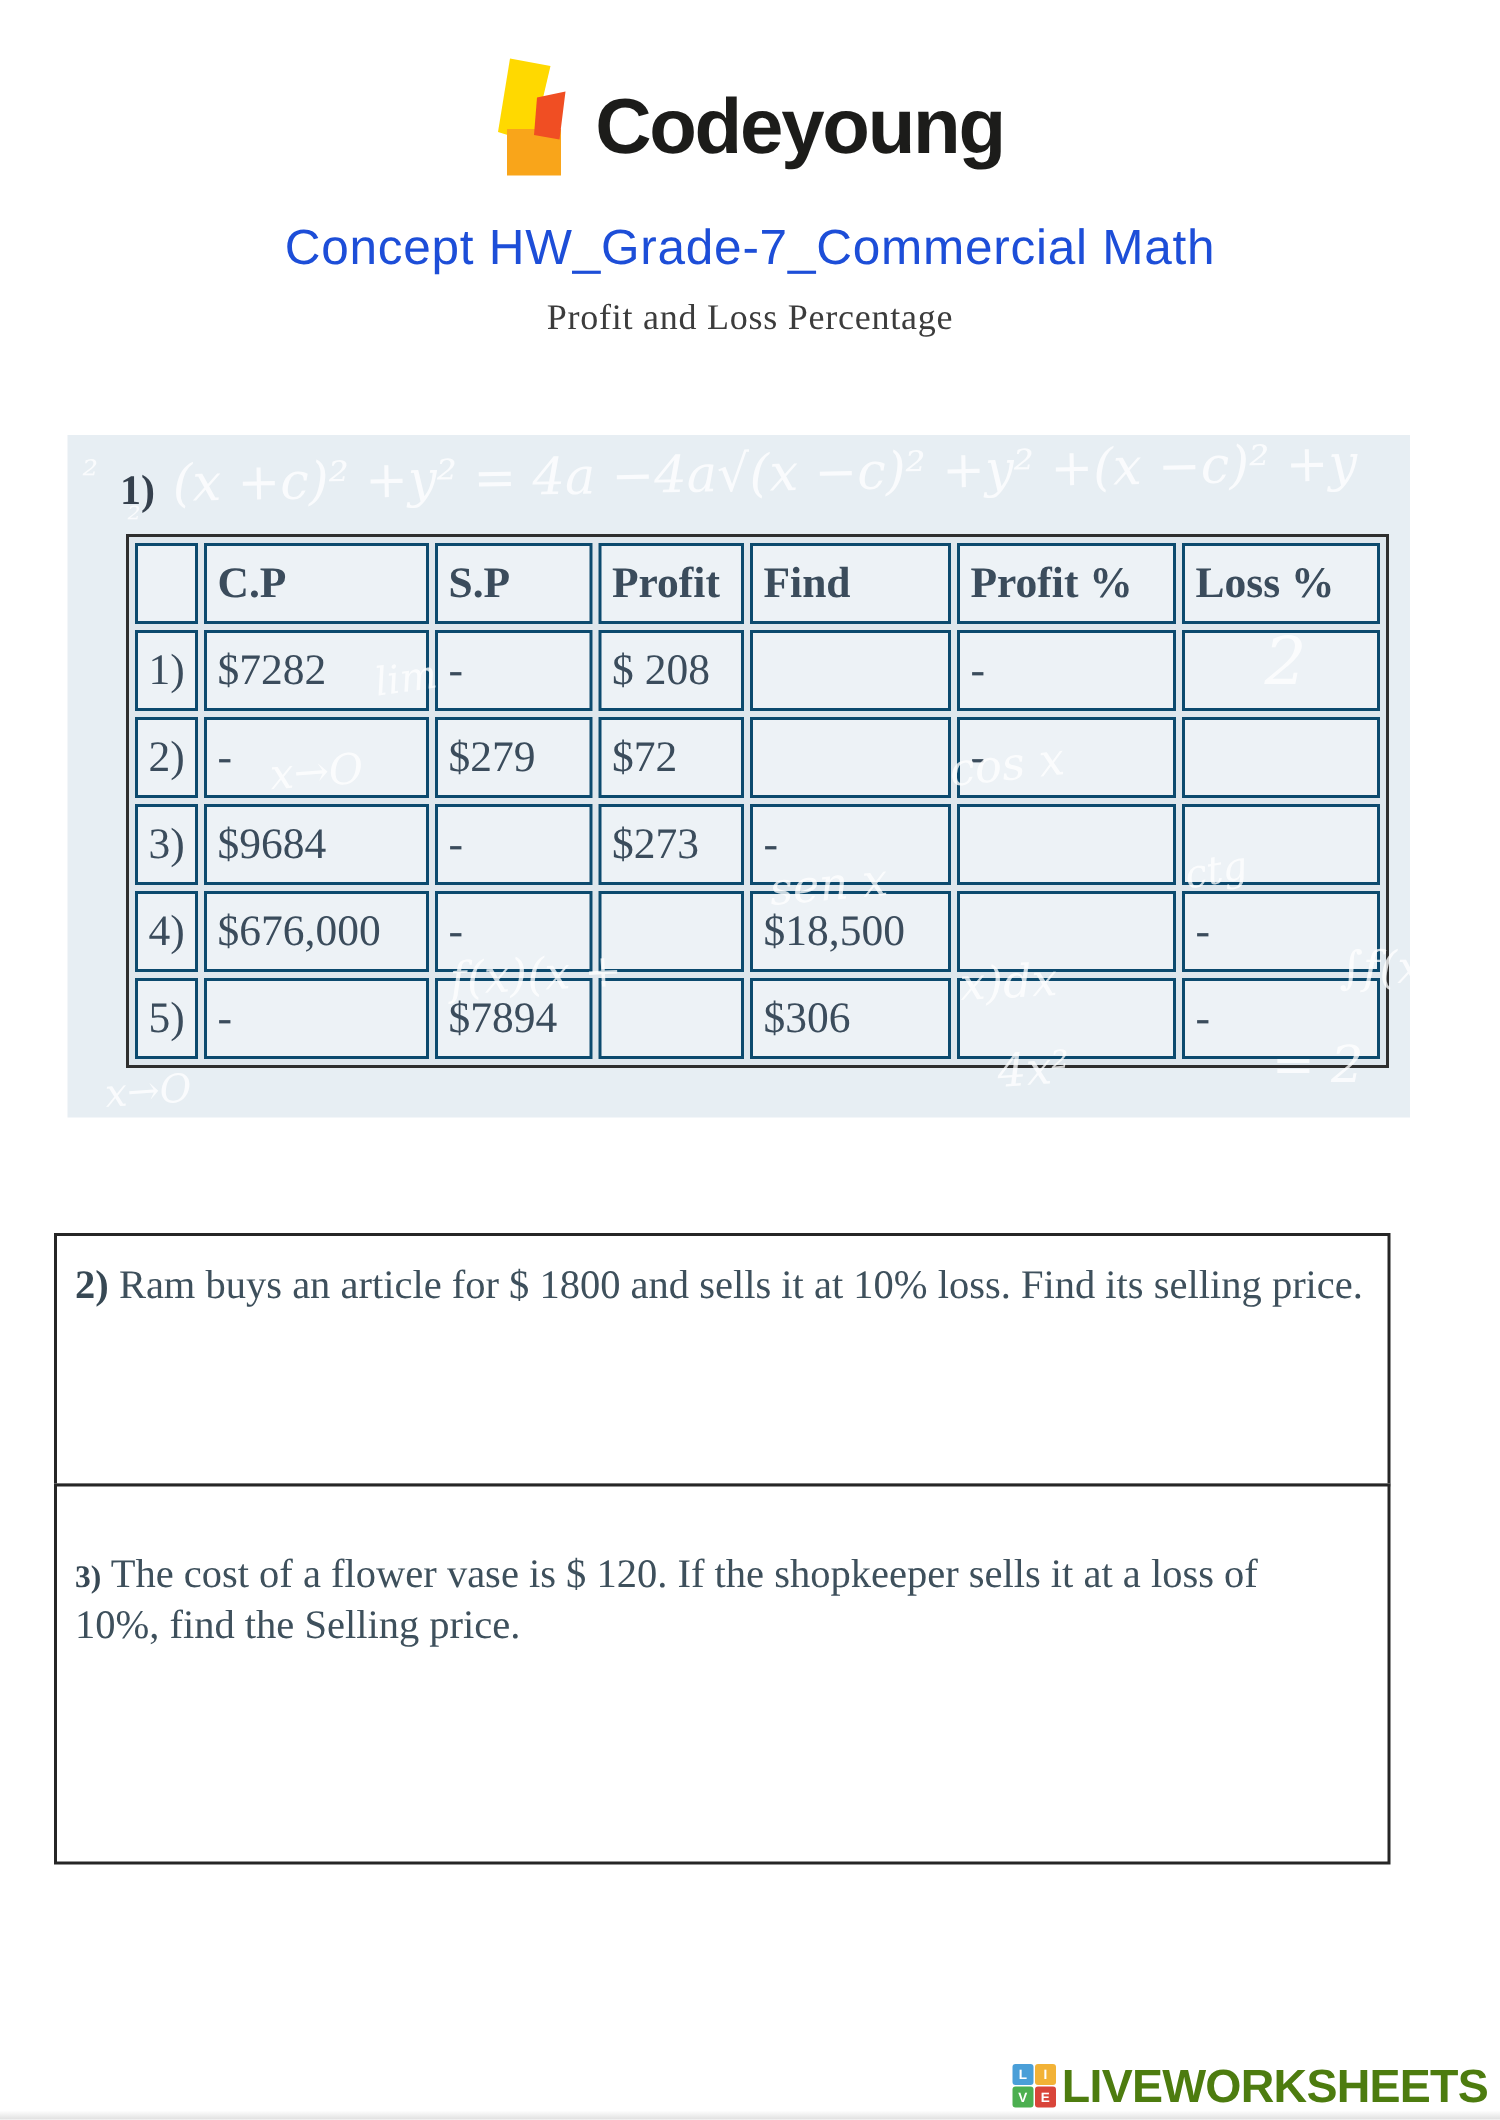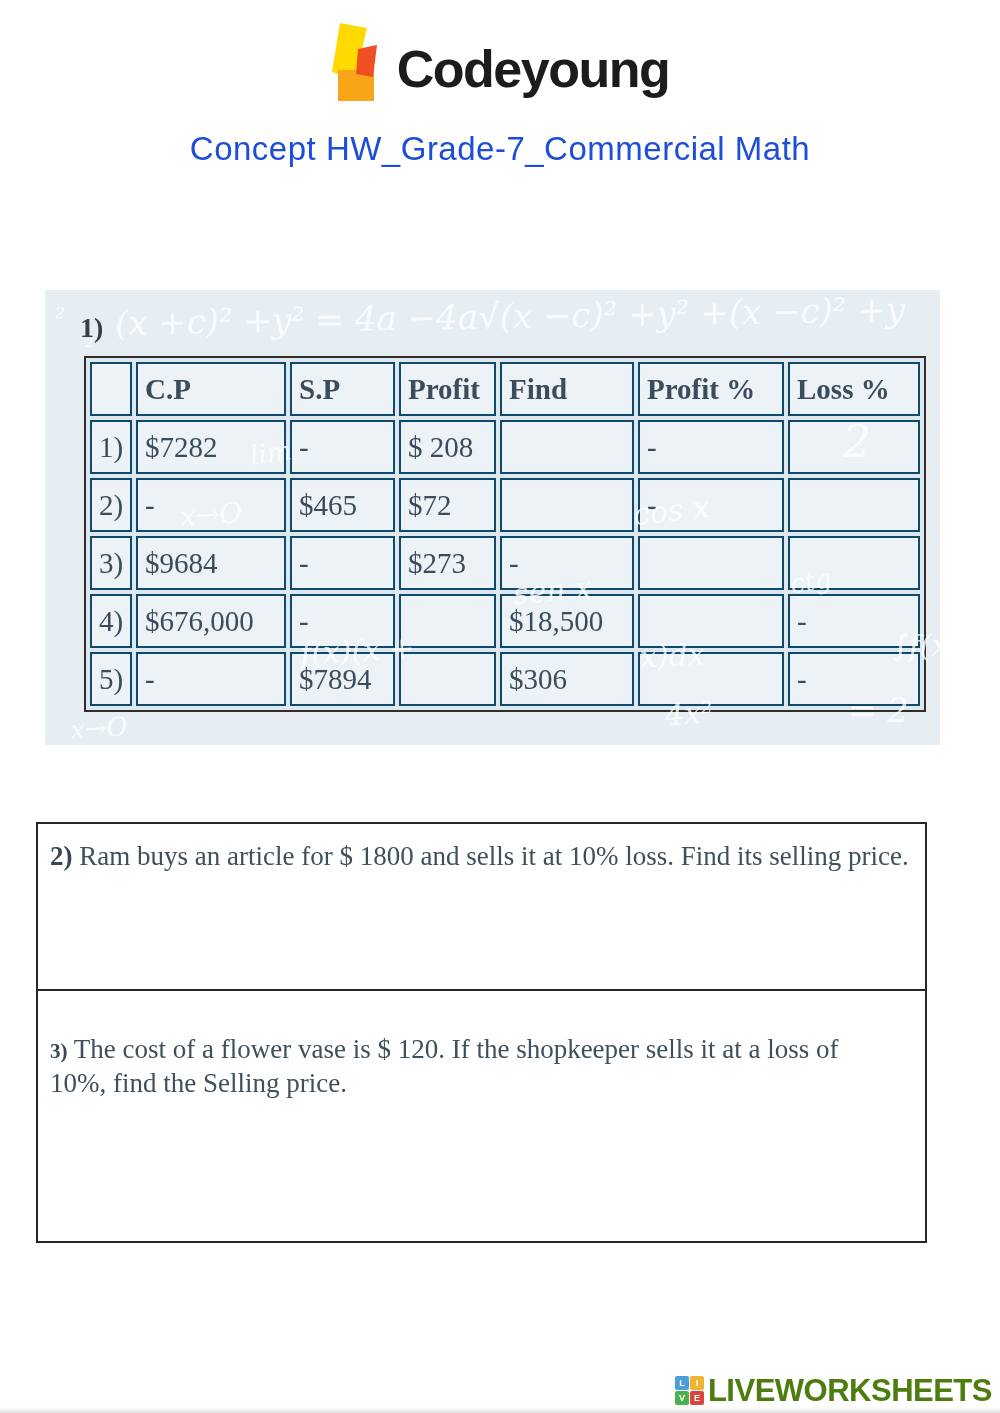--- a/index.html
+++ b/index.html
@@ -2,21 +2,21 @@
 <html><head>
 <meta charset="utf-8">
 <style>
   html,body{margin:0;padding:0;}
   body{
     width:1000px;height:1413px;position:relative;background:#ffffff;
     font-family:"Liberation Serif", serif;overflow:hidden;
   }
   
   .header{width:100%;text-align:center;}
-  .logo-row{display:flex;justify-content:center;align-items:center;gap:16px;padding-top:20px;height:84px;}
+  .logo-row{display:flex;justify-content:center;align-items:center;gap:16px;padding-top:36px;height:84px;}
   .logo-mark{width:50px;height:82px;flex:0 0 auto;}
   .logo-text{
     font-family:"Liberation Sans", sans-serif;font-weight:bold;font-size:52px;
     color:#1c1c1a;letter-spacing:-1.5px;line-height:1;margin-top:14px;
   }
   .page-title{
     font-family:"Liberation Sans", sans-serif;font-weight:400;font-size:33px;
     color:#1d4ed8;margin:26px 0 0 0;letter-spacing:0.5px;
   }
   .page-subtitle{
@@ -112,20 +112,21 @@
     <div class="logo-mark">
       <svg viewBox="0 0 50 82" width="50" height="82" xmlns="http://www.w3.org/2000/svg">
         <polygon points="9,2 36,7 24,58 1,51" fill="#FFD900"></polygon>
         <rect x="7" y="49" width="36" height="31" fill="#F9A51A"></rect>
         <polygon points="27,28 46,24 42,56 25,53" fill="#F04E23"></polygon>
       </svg>
     </div>
     <span class="logo-text">Codeyoung</span>
   </div>
   <h1 class="page-title">Concept HW_Grade-7_Commercial Math</h1>
+  <h2 class="page-subtitle">Profit and Loss Percentage</h2>
 </div>
 
 <div class="panel">
   <span class="wm wm0">(x +c)² +y² = 4a −4a√(x −c)² +y² +(x −c)² +y</span>
   <span class="wm wm1">²</span>
   <span class="wm wm2">²</span>
   <span class="wm wm3">lim</span>
   <span class="wm wm4">x→O</span>
   <span class="wm wm5">cos x</span>
   <span class="wm wm6">2</span>
@@ -165,21 +166,21 @@
         <td>$7282</td>
         <td>-</td>
         <td>$ 208</td>
         <td></td>
         <td>-</td>
         <td></td>
       </tr>
       <tr>
         <td>2)</td>
         <td>-</td>
-        <td>$465</td>
+        <td>$279</td>
         <td>$72</td>
         <td></td>
         <td>-</td>
         <td></td>
       </tr>
       <tr>
         <td>3)</td>
         <td>$9684</td>
         <td>-</td>
         <td>$273</td>

